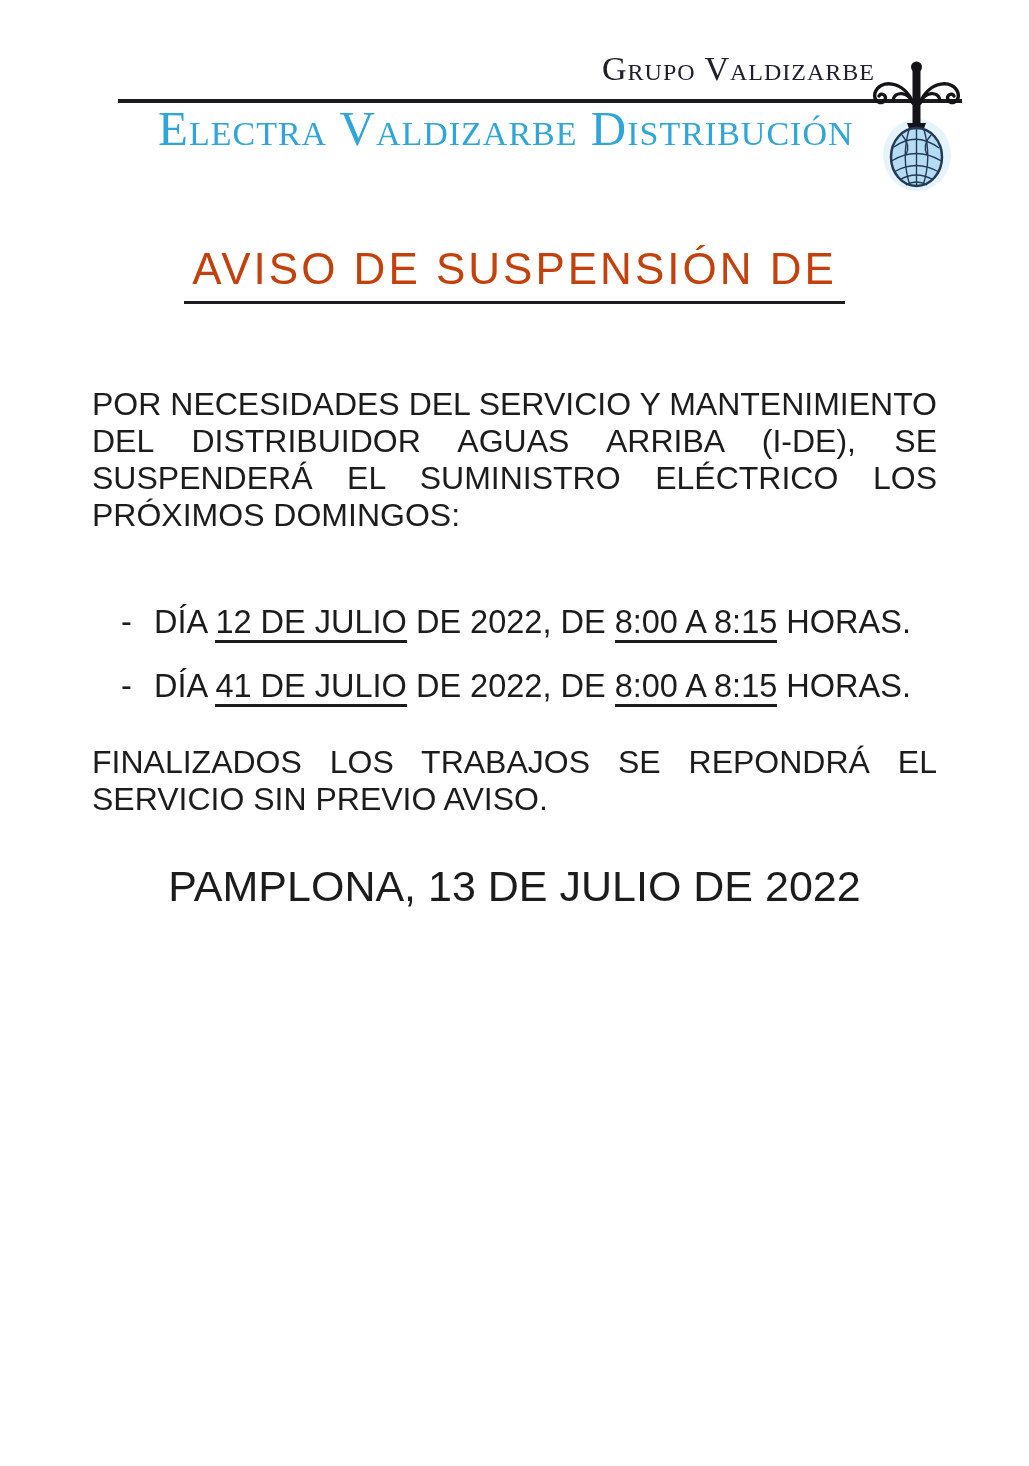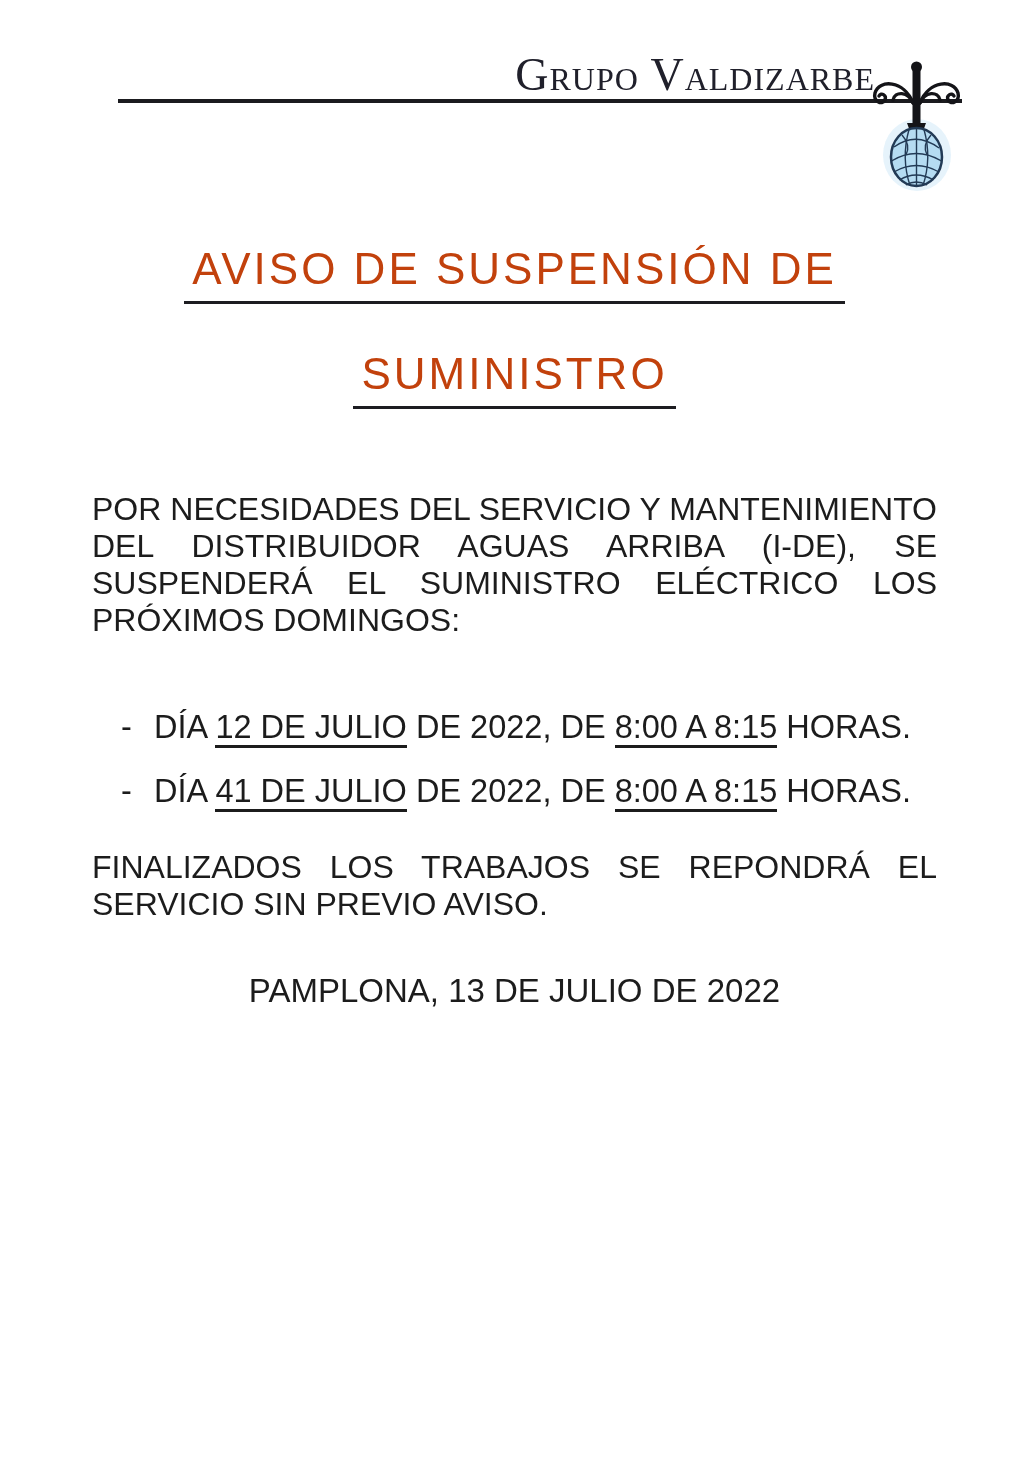--- a/index.html
+++ b/index.html
@@ -15,21 +15,21 @@
   }
 
   
   .letterhead { position: absolute; top: 0; left: 0; right: 0; height: 200px; }
   .group-name {
     position: absolute;
     top: 52px; left: 0; width: 875px;
     text-align: right;
     font-family: "Liberation Serif", serif;
     font-variant: small-caps;
-    font-size: 46px;
+    font-size: 34px;
     letter-spacing: 1px;
     color: #20202b;
     line-height: 1;
   }
   .header-rule {
     position: absolute;
     top: 99px; left: 118px; width: 844px; height: 4px;
     background: #1b1b1f;
   }
   .company-name {
@@ -83,33 +83,34 @@
   }
   .outage-item + .outage-item { margin-top: 8px; }
   .bullet-marker { position: absolute; left: 29px; top: 0; }
   .u { border-bottom: 3px solid #1c1c1c; }
 
   .closing { margin: 30px 0 0 0; }
 
   .dateline {
     margin: 46px 0 0 0;
     text-align: center;
-    font-size: 33px;
+    font-size: 43px;
     line-height: 44px;
     color: #1c1c1c;
   }
 </style>
 </head>
 <body>
 
 <div class="page">
 
   <div class="letterhead">
     <div class="group-name">Grupo Valdizarbe</div>
     <div class="header-rule"></div>
+    <div class="company-name">Electra Valdizarbe Distribución</div>
 
     <svg class="lamp" viewBox="0 0 100 134" aria-hidden="true">
 
       <ellipse cx="51" cy="97" rx="34" ry="36" fill="#d8edf9" opacity="0.65"></ellipse>
 
       <g fill="none" stroke="#141418" stroke-width="3.4" stroke-linecap="round">
         <path d="M47 45 C38 22 13 21 9 35 C7 43 16 48 19 42 C21 37 15 34 13 38"></path>
         <path d="M47 45 C42 33 29 33 27 42"></path>
         <path d="M54 45 C63 22 88 21 92 35 C94 43 85 48 82 42 C80 37 86 34 88 38"></path>
         <path d="M54 45 C59 33 72 33 74 42"></path>
@@ -132,21 +133,20 @@
         <path d="M36 77 Q45 87 40 97"></path>
         <path d="M65 77 Q56 87 61 97"></path>
       </g>
     </svg>
   </div>
 
   <div class="content">
 
     <h1 class="notice-title">
       <span class="title-line title-line-1">AVISO DE SUSPENSIÓN DE</span><br>
-      <span class="title-line title-line-2">SUMINISTRO</span>
     </h1>
 
     <p class="para intro">POR NECESIDADES DEL SERVICIO Y MANTENIMIENTO DEL DISTRIBUIDOR AGUAS ARRIBA (I-DE), SE SUSPENDERÁ EL SUMINISTRO ELÉCTRICO LOS PRÓXIMOS DOMINGOS:</p>
 
     <ul class="outage-list">
       <li class="outage-item">
         <span class="bullet-marker">-</span>
         <span>DÍA </span><span class="u">12 DE JULIO</span><span> DE 2022, DE </span><span class="u">8:00 A 8:15</span><span> HORAS.</span>
       </li>
       <li class="outage-item">

